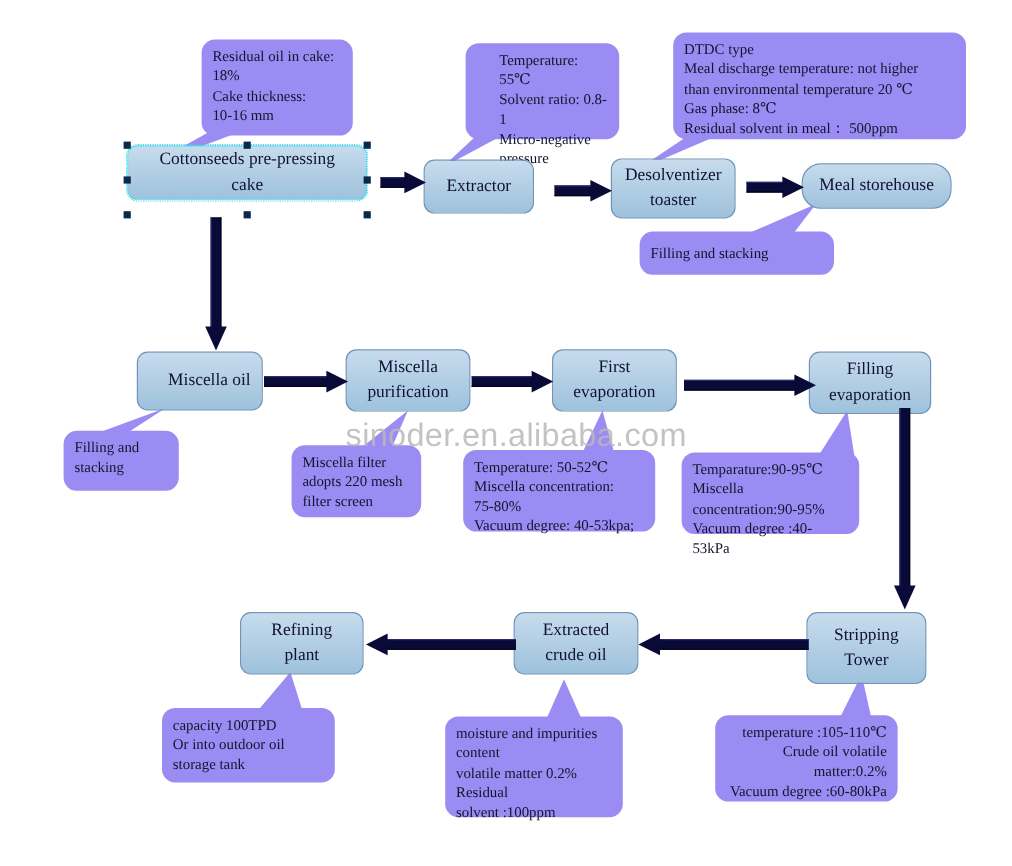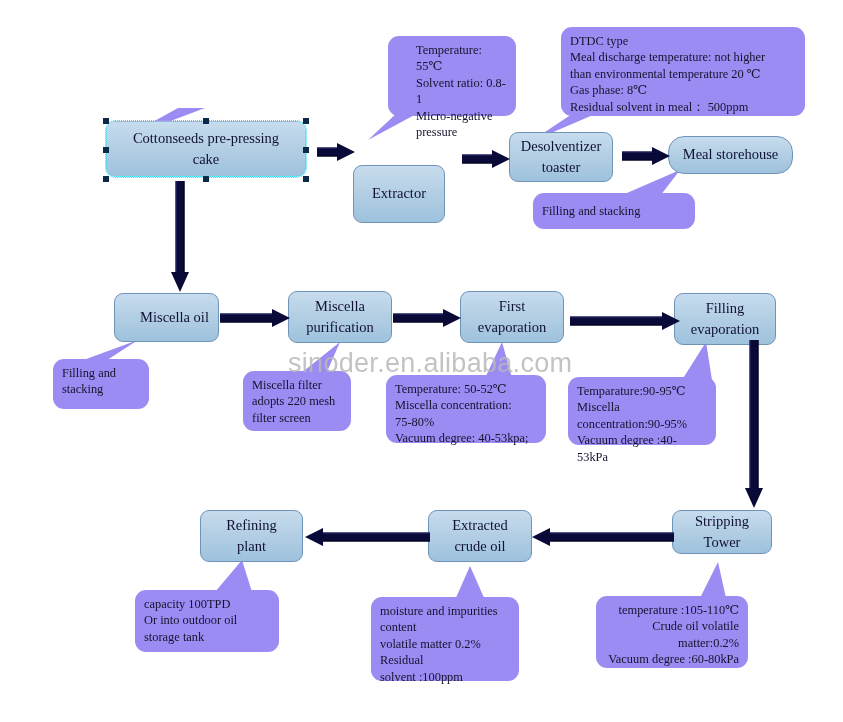--- a/index.html
+++ b/index.html
@@ -150,20 +150,24 @@
 
     <polygon points="682,380 712,380 706,342" fill="#9a8cf2"></polygon>
 
     <polygon points="700,598 726,598 718,562" fill="#9a8cf2"></polygon>
 
     <polygon points="455,600 485,600 470,566" fill="#9a8cf2"></polygon>
 
     <polygon points="215,592 252,592 242,560" fill="#9a8cf2"></polygon>
   </svg>
 
+  <div class="callout" style="left:168px; top:33px; width:126px; height:80px;">Residual oil in cake:
+18%
+Cake thickness:
+10-16 mm</div>
 
   <div class="callout" style="left:388px; top:36px; width:128px; height:80px;padding-left:28px;">Temperature: 55℃
 Solvent ratio: 0.8-1
 Micro-negative
 pressure</div>
 
   <div class="callout" style="left:561px; top:27px; width:244px; height:89px;">DTDC type
 Meal discharge temperature: not higher
 than environmental temperature 20  ℃
 Gas phase: 8℃
@@ -246,34 +250,34 @@
   <div class="arrow-h left" style="left:532px; top:528px; width:142px; height:18px;">
     <div class="shaft" style="left:16px; width:126px;"></div>
       <div class="head"></div>
   </div>
 
   <div class="arrow-h left" style="left:305px; top:528px; width:125px; height:18px;">
     <div class="shaft" style="left:16px; width:109px;"></div>
       <div class="head"></div>
   </div>
 
-  <div class="pbox selected" style="left:106px; top:121px; width:200px; height:56px;">
+  <div class="pbox selected" style="left:106px; top:121px; width:200px; height:46px;">
     <span style="white-space:pre-line;">Cottonseeds pre-pressing
 cake</span>
   </div>
   <div class="handle" style="left:103px; top:118px;"></div>
   <div class="handle" style="left:203px; top:118px;"></div>
   <div class="handle" style="left:303px; top:118px;"></div>
   <div class="handle" style="left:103px; top:147px;"></div>
   <div class="handle" style="left:303px; top:147px;"></div>
   <div class="handle" style="left:103px; top:176px;"></div>
   <div class="handle" style="left:203px; top:176px;"></div>
   <div class="handle" style="left:303px; top:176px;"></div>
 
-  <div class="pbox" style="left:353px; top:133px; width:92px; height:58px;margin-top:32px;">
+  <div class="pbox" style="left:353px; top:133px; width:92px; height:45px;">
     <span style="white-space:pre-line;">Extractor</span>
   </div>
 
   <div class="pbox" style="left:509px; top:132px; width:104px; height:50px;">
     <span style="white-space:pre-line;">Desolventizer
 toaster</span>
   </div>
 
   <div class="pbox" style="left:668px; top:136px; width:125px; height:38px;border-radius:16px;">
     <span style="white-space:pre-line;">Meal storehouse</span>
@@ -291,21 +295,21 @@
   <div class="pbox" style="left:460px; top:291px; width:104px; height:52px;">
     <span style="white-space:pre-line;">First
 evaporation</span>
   </div>
 
   <div class="pbox" style="left:674px; top:293px; width:102px; height:52px;">
     <span style="white-space:pre-line;">Filling
 evaporation</span>
   </div>
 
-  <div class="pbox" style="left:672px; top:510px; width:100px; height:44px;">
+  <div class="pbox" style="left:672px; top:510px; width:100px; height:60px;">
     <span style="white-space:pre-line;">Stripping
 Tower</span>
   </div>
 
   <div class="pbox" style="left:428px; top:510px; width:104px; height:52px;">
     <span style="white-space:pre-line;">Extracted
 crude oil</span>
   </div>
 
   <div class="pbox" style="left:200px; top:510px; width:103px; height:52px;">

